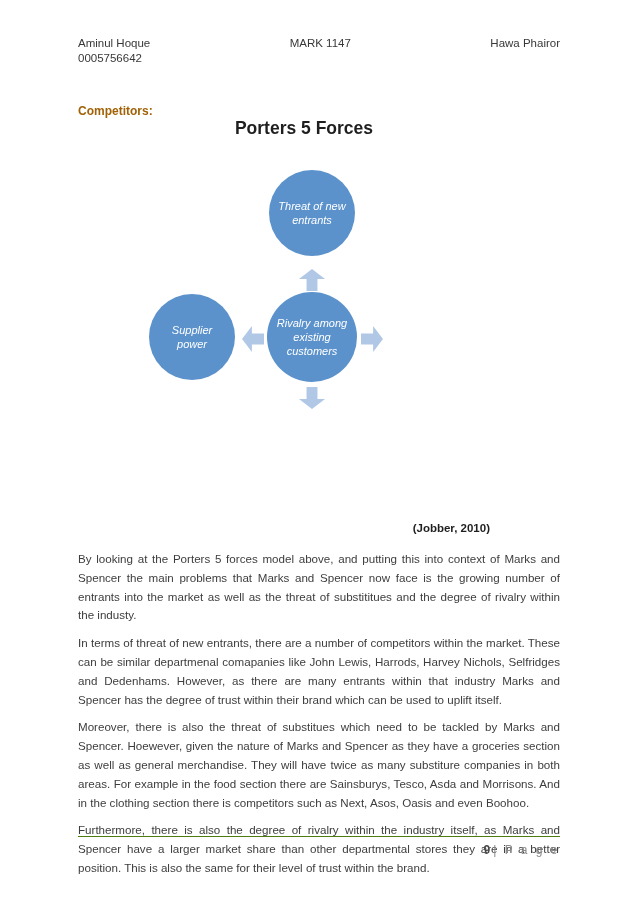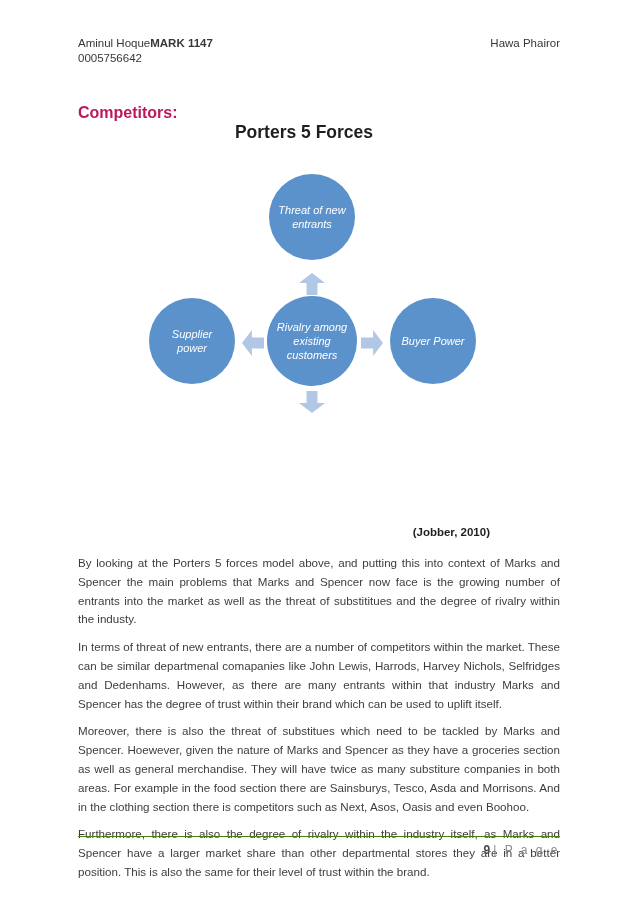--- a/index.html
+++ b/index.html
@@ -25,28 +25,28 @@
   }
   
   .doc-header{
     display:flex;
     justify-content:space-between;
     font-size:11.5px;
     line-height:15px;
     color:#383838;
   }
   .doc-header .col-left{text-align:left;}
-  .doc-header .col-center{text-align:left;flex:1;font-weight:bold;}
+  .doc-header .col-center{text-align:center;flex:1;}
   .doc-header .col-right{text-align:right;}
   
   .section-heading{
     margin-top:38px;
-    font-size:16px;
+    font-size:12px;
     font-weight:bold;
-    color:#be185d;
+    color:#a16207;
   }
   
   .fig-title{
     text-align:center;
     padding-right:30px;
     font-size:17.5px;
     font-weight:bold;
     color:#1f1f1f;
   }
   .diagram{
@@ -145,21 +145,20 @@
     <div class="diagram">
       <div class="node node-top">Threat of new entrants</div>
 
       <div class="block-arrow arrow-up"></div>
       <div class="block-arrow arrow-left"></div>
       <div class="block-arrow arrow-right"></div>
       <div class="block-arrow arrow-down"></div>
 
       <div class="node node-left">Supplier power</div>
       <div class="node node-center">Rivalry among existing customers</div>
-      <div class="node node-right">Buyer Power</div>
     </div>
 
     <div class="fig-caption">(Jobber, 2010)</div>
   </div>
 
   <div class="body-text">
     <p>By looking at the Porters 5 forces model above, and putting this into context of Marks and Spencer the main problems that Marks and Spencer now face is the growing number of entrants into the market as well as the threat of substititues and the degree of rivalry within the industy.</p>
     <p>In terms of threat of new entrants, there are a number of competitors within the market. These can be similar departmenal comapanies like John Lewis, Harrods, Harvey Nichols, Selfridges and Dedenhams. However, as there are many entrants within that industry Marks and Spencer has the degree of trust within their brand which can be used to uplift itself.</p>
     <p>Moreover, there is also the threat of substitues which need to be tackled by Marks and Spencer. Hoewever, given the nature of Marks and Spencer as they have a groceries section as well as general merchandise. They will have twice as many substiture companies in both areas. For example in the food section there are Sainsburys, Tesco, Asda and Morrisons. And in the clothing section there is competitors such as Next, Asos, Oasis and even Boohoo.</p>
     <p>Furthermore, there is also the degree of rivalry within the industry itself, as Marks and Spencer have a larger market share than other departmental stores they are in a better position. This is also the same for their level of trust within the brand.</p>

